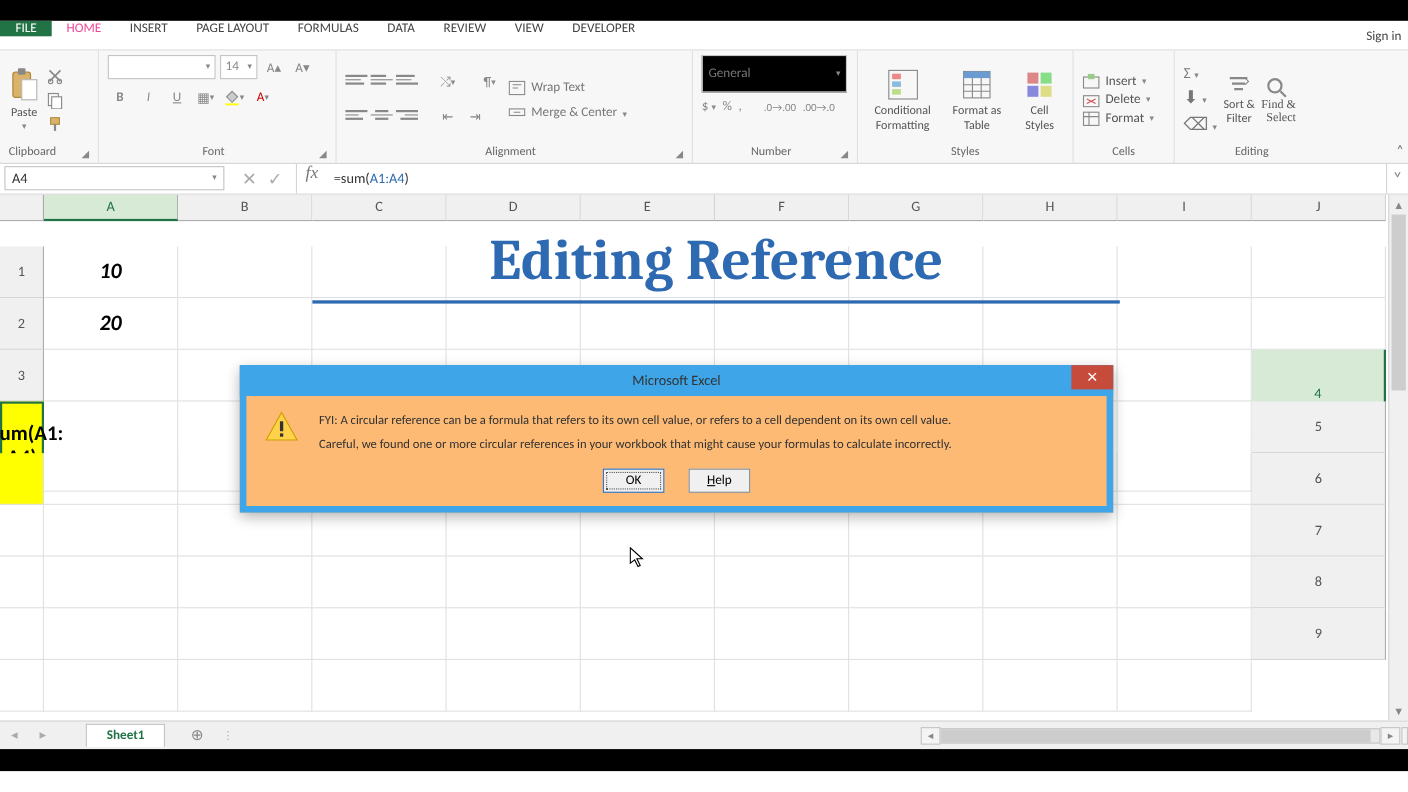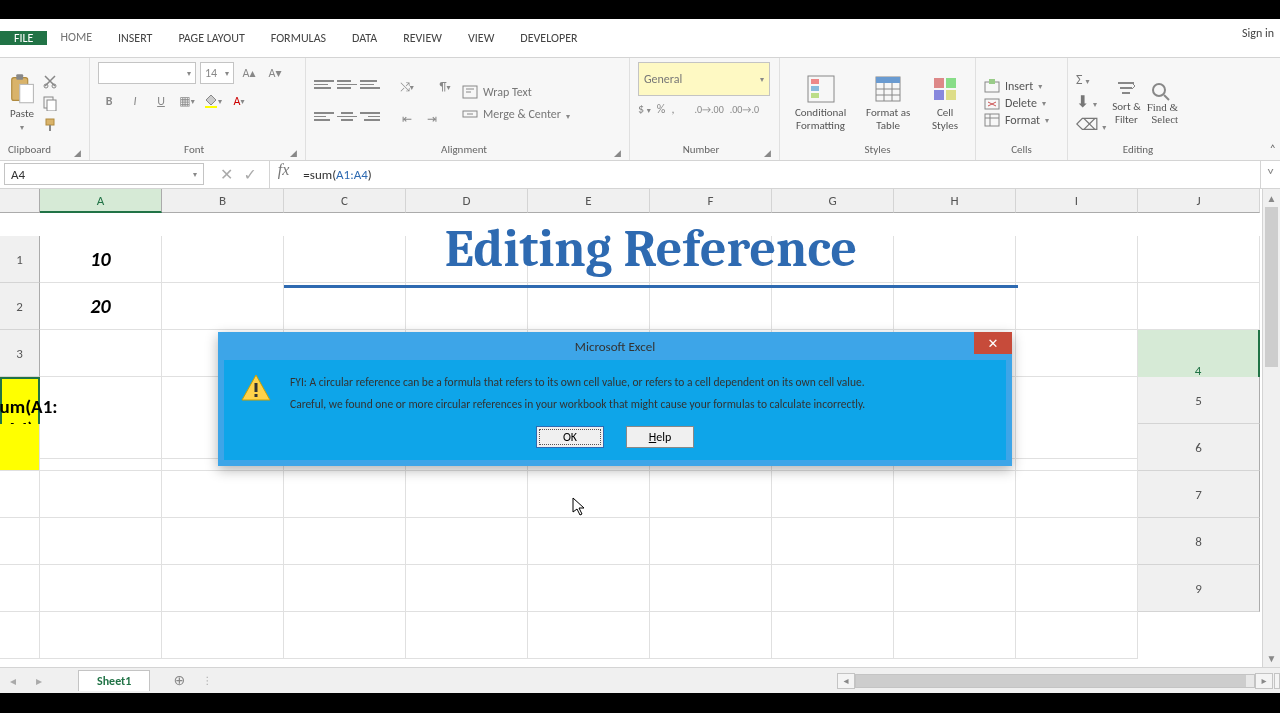--- a/index.html
+++ b/index.html
@@ -3,24 +3,24 @@
 <meta charset="utf-8">
 <style>
   * { box-sizing: border-box; margin: 0; padding: 0; font-family: "Segoe UI", Calibri, Arial, sans-serif; }
   html, body { width: 1280px; height: 720px; overflow: hidden; background: #000; }
   .app { position: relative; width: 1280px; height: 720px; background: #fff; }
 
   
   .topbar { height: 19px; background: #000; }
 
   
-  .tabs { display: flex; align-items: center; background: #fff; border-bottom: 1px solid #d4d4d4; height: 39px; position: relative; }
+  .tabs { display: flex; align-items: flex-start; background: #fff; border-bottom: 1px solid #d4d4d4; height: 27px; position: relative; }
   .tab-file { background: #217346; color: #fff; font-size: 12px; padding: 0 14px; display: flex; align-items: center; font-weight: 400; }
   .tab { color: #444; font-size: 12px; padding: 0 13px; display: flex; align-items: center; cursor: pointer; }
-  .tab.active { color: #737373; border-bottom: 2px solid #fff; position: relative; }
+  .tab.active { color: #ec4899; border-bottom: 2px solid #fff; position: relative; }
   .tab.active::after { content:""; position:absolute; left:0; right:0; bottom:-1px; height:1px; background:#fff; }
   .tab:not(.active):not(.tab-file) { }
   .signin { position: absolute; right: 6px; top: 0; height: 27px; display: flex; align-items: center; font-size: 12px; color: #444; }
 
   
   .ribbon { display: flex; background: #f7f7f7; border-bottom: 1px solid #d4d4d4; height: 103px; position: relative; }
   .rgroup { border-right: 1px solid #e0e0e0; padding: 4px 8px 2px; display: flex; flex-direction: column; justify-content: space-between; }
   .rgroup .glabel { text-align: center; font-size: 11px; color: #666; padding-bottom: 2px; }
   .rgroup .gbody { flex: 1; display: flex; align-items: center; gap: 6px; }
   .collapse-ribbon { position: absolute; right: 4px; bottom: 4px; font-size: 12px; color: #666; cursor: pointer; }
@@ -41,21 +41,21 @@
   .stack { display:flex; flex-direction:column; gap:6px; }
 
   
   .align-row { display:flex; gap:3px; }
   .align-btn { width:20px; height:18px; display:flex; flex-direction:column; justify-content:center; gap:2px; }
   .align-btn span { display:block; height:1.5px; background:#888; }
   .wrapmerge { display:flex; flex-direction:column; gap:8px; font-size:12px; color:#777; }
   .wm-item { display:flex; align-items:flex-end; gap:5px; }
 
   
-  .numfmt { border:1px solid #c4c4c4; background:#fef9c3; width:132px; height:22px; font-size:12px; color:#777; display:flex; align-items:center; justify-content:space-between; padding:16px 5px; }
+  .numfmt { border:1px solid #c4c4c4; background:#000000; width:132px; height:22px; font-size:12px; color:#777; display:flex; align-items:center; justify-content:space-between; padding:16px 5px; }
   .num-row { display:flex; gap:6px; align-items:center; color:#888; font-size:12px; }
 
   
   .style-item { display:flex; flex-direction:column; align-items:center; gap:2px; font-size:11px; color:#555; }
   .style-item .ico { width:30px; height:30px; }
 
   
   .cells-col { display:flex; flex-direction:column; gap:3px; font-size:12px; color:#555; }
   .cells-item { display:flex; align-items:center; gap:5px; }
 
@@ -107,28 +107,28 @@
   .hscroll .track { width:400px; height:14px; background:#e8e8e8; border:1px solid #c4c4c4; display:flex;}
   .hscroll .thumb { width:390px; height:100%; background:#cdcdcd;}
   .hscroll .ar { width:18px; height:16px; border:1px solid #c4c4c4; display:flex; align-items:center; justify-content:center; font-size:10px; color:#888; background:#f4f4f4;}
   .splith { width:6px; height:16px; background:#f4f4f4; border:1px solid #c4c4c4; margin-left:1px;}
   .sep3dots { color:#aaa; margin:0 10px; letter-spacing:2px; font-size:10px;}
 
   .bottomblack { height:20px; background:#000; }
 
   
   .dialog-overlay { position:absolute; left:0; top:0; right:0; bottom:0; pointer-events:none; }
-  .dialog { position:absolute; left:218px; top:332px; width:794px; background:#0ea5e9; border:6px solid #3da5e8; box-shadow:0 4px 12px rgba(0,0,0,.3); pointer-events:auto;}
+  .dialog { position:absolute; left:218px; top:332px; width:794px; background:#fdba74; border:6px solid #3da5e8; box-shadow:0 4px 12px rgba(0,0,0,.3); pointer-events:auto;}
   .dialog .titlebar { background:#3da5e8; height:28px; margin:-6px -6px 0 -6px; display:flex; align-items:center; justify-content:center; position:relative; color:#333; font-size:13px;}
   .dialog .closebtn { position:absolute; right:0; top:0; width:38px; height:22px; background:#c74b3a; color:#fff; display:flex; align-items:center; justify-content:center; font-size:13px;}
   .dialog .body { display:flex; padding:12px 16px 10px; gap:18px; align-items:flex-start;}
   .dialog .warnico { width:32px; height:32px; flex-shrink:0;}
   .dialog .msg { font-size:11.5px; color:#333; line-height:1.9;}
   .dialog .buttons { display:flex; justify-content:center; gap:22px; padding:0 0 12px;}
-  .dialog .dbtn { width:68px; height:22px; border:1px solid #888; background:#f0f0f0; font-size:12px; display:flex; align-items:center; justify-content:center;}
+  .dialog .dbtn { width:56px; height:22px; border:1px solid #888; background:#f0f0f0; font-size:12px; display:flex; align-items:center; justify-content:center;}
   .dialog .dbtn.primary { outline:1px dotted #555; outline-offset:-4px; border:1px solid #2e6ab1;}
   .under { text-decoration:underline; }
 
   
   .cursor { position:absolute; left:572px; top:497px; width:16px; height:20px; pointer-events:none; }
   .cursor svg { width:100%; height:100%; }
 
   .dd { font-size:8px; color:#888; }
 </style>
 </head>

